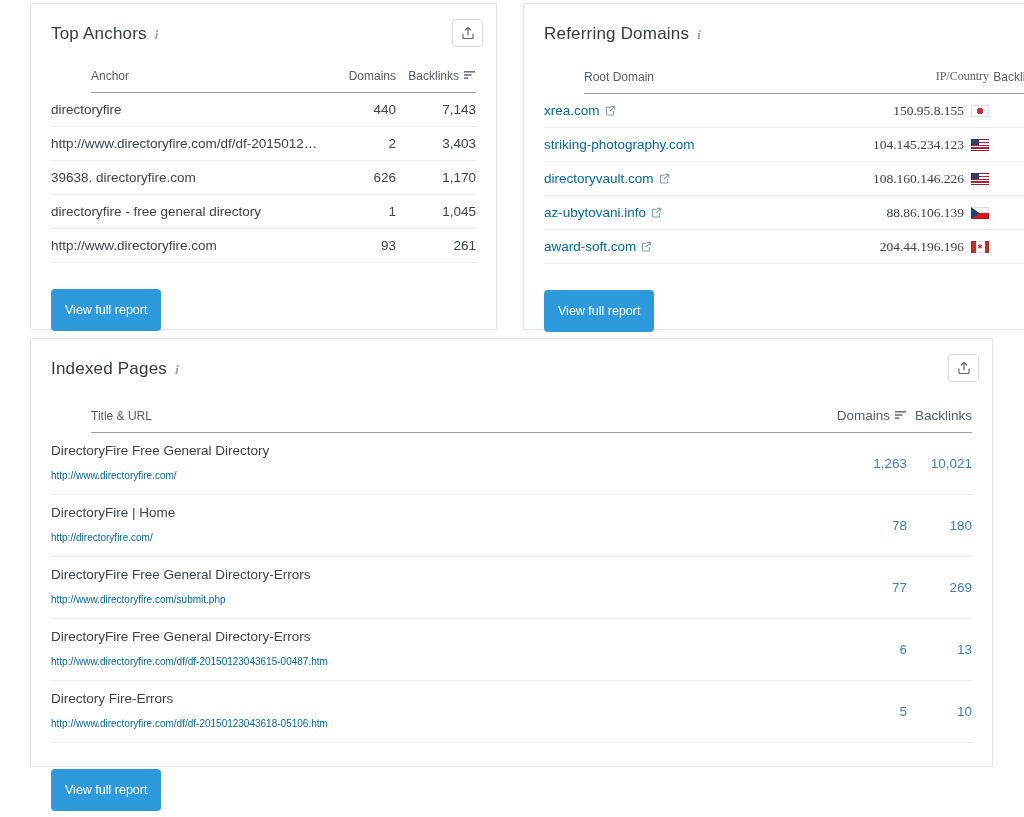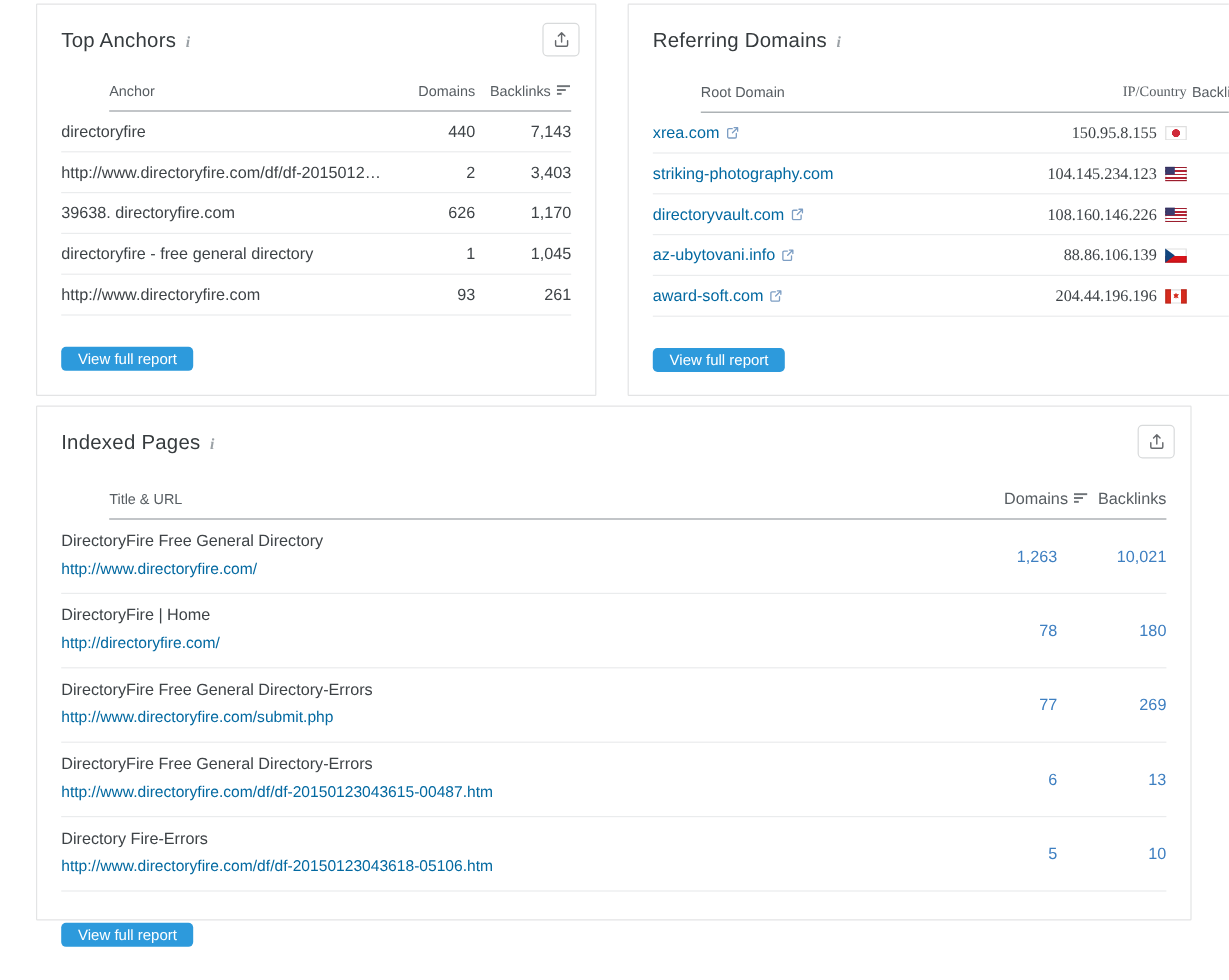--- a/index.html
+++ b/index.html
@@ -49,28 +49,28 @@
     background-size: 8px 6.5px, 100% 100%; background-repeat:no-repeat; background-position:0 0; }
   .flag-cz { background: linear-gradient(#fff 0 50%, #d7141a 50% 100%); }
   .flag-cz::after { content:""; position:absolute; left:0; top:0;
     border-top:6px solid transparent; border-bottom:6px solid transparent; border-left:8px solid #11457e; }
   .flag-ca { background: linear-gradient(to right,#d52b1e 0 4.5px,#fff 4.5px 13.5px,#d52b1e 13.5px 18px); }
   .flag-ca::after { content:""; position:absolute; left:6.5px; top:3px; width:5px; height:6px; background:#d52b1e;
     clip-path: polygon(50% 0,62% 30%,100% 25%,75% 55%,95% 85%,55% 72%,50% 100%,45% 72%,5% 85%,25% 55%,0 25%,38% 30%); }
 
   .vfr-btn { display:inline-block; margin:26px 0 0 20px; background:#2d9adc; color:#fff;
     border:none; border-radius:4px; font-size:12.5px; font-family:"Liberation Sans",sans-serif;
-    padding:3px 14px; cursor:pointer; }
+    padding:14px 14px; cursor:pointer; }
 
   
   #card-indexed .table { margin-top:18px; }
-  .irow { display:flex; align-items:center; padding:10px 0 11px 0; border-bottom:1px solid #eaeced;gap:26px; }
+  .irow { display:flex; align-items:center; padding:10px 0 11px 0; border-bottom:1px solid #eaeced; }
   .ileft { flex:1; min-width:0; }
   .ititle { font-size:13.5px; color:#3e4347; margin-bottom:7px; white-space:nowrap; overflow:hidden; }
-  a.iurl { font-size:13px; display:inline-block; white-space:nowrap; }
+  a.iurl { font-size:10px; display:inline-block; white-space:nowrap; }
   .inum-domains { width:75px; text-align:right; font-size:13.5px; color:#3e7fc1; cursor:pointer; }
   .inum-backlinks { width:65px; text-align:right; font-size:13.5px; color:#3e7fc1; cursor:pointer; }
 </style>
 </head>
 <body>
 
 <div class="card" id="card-top-anchors">
   <div class="card-head">
     <div class="title-wrap">
       <span class="card-title">Top Anchors</span>

